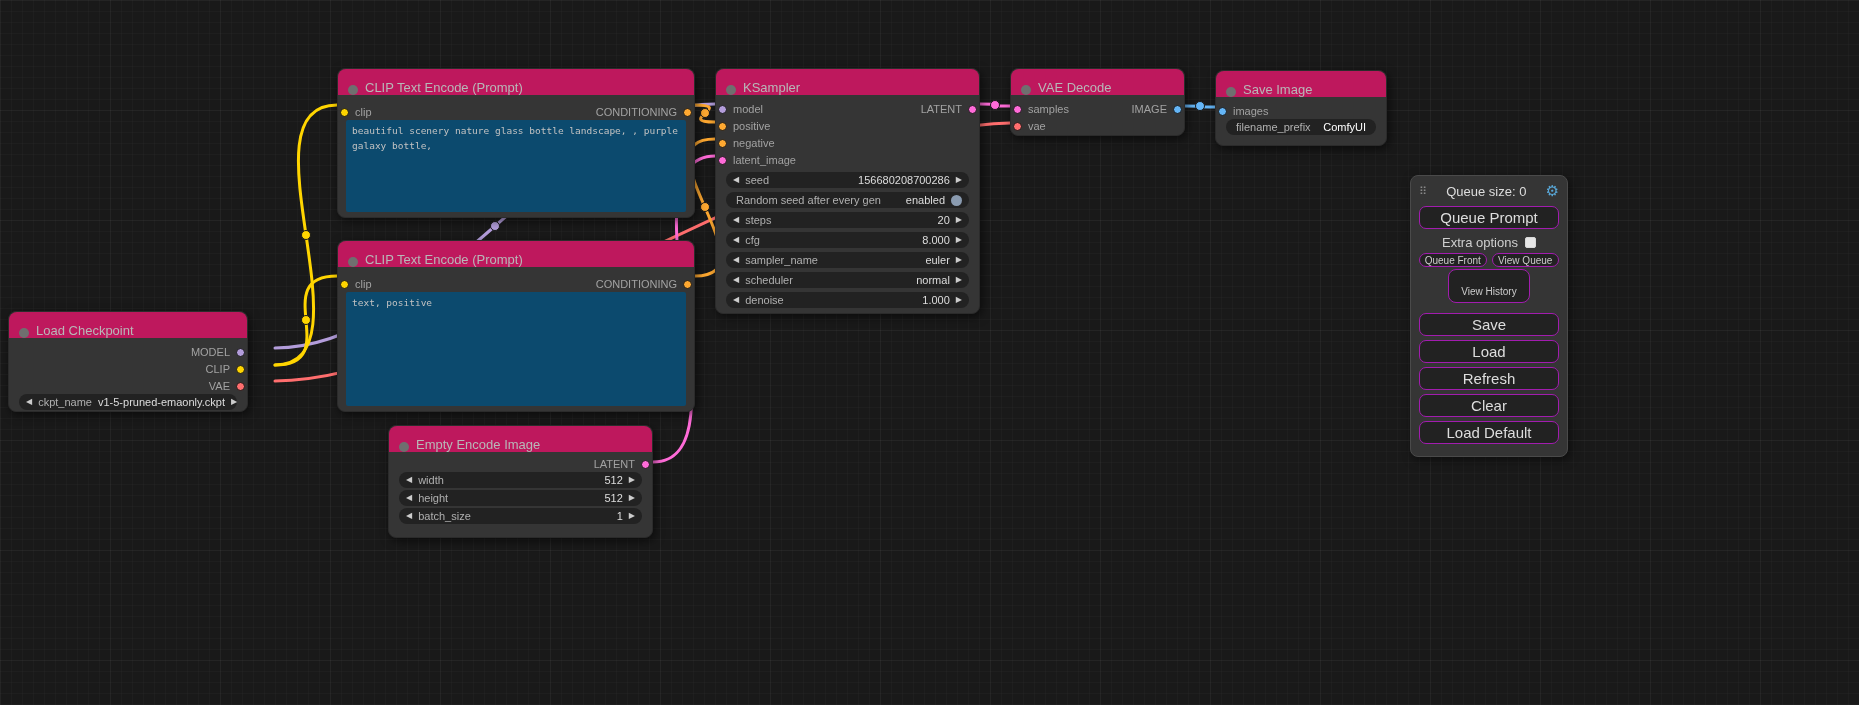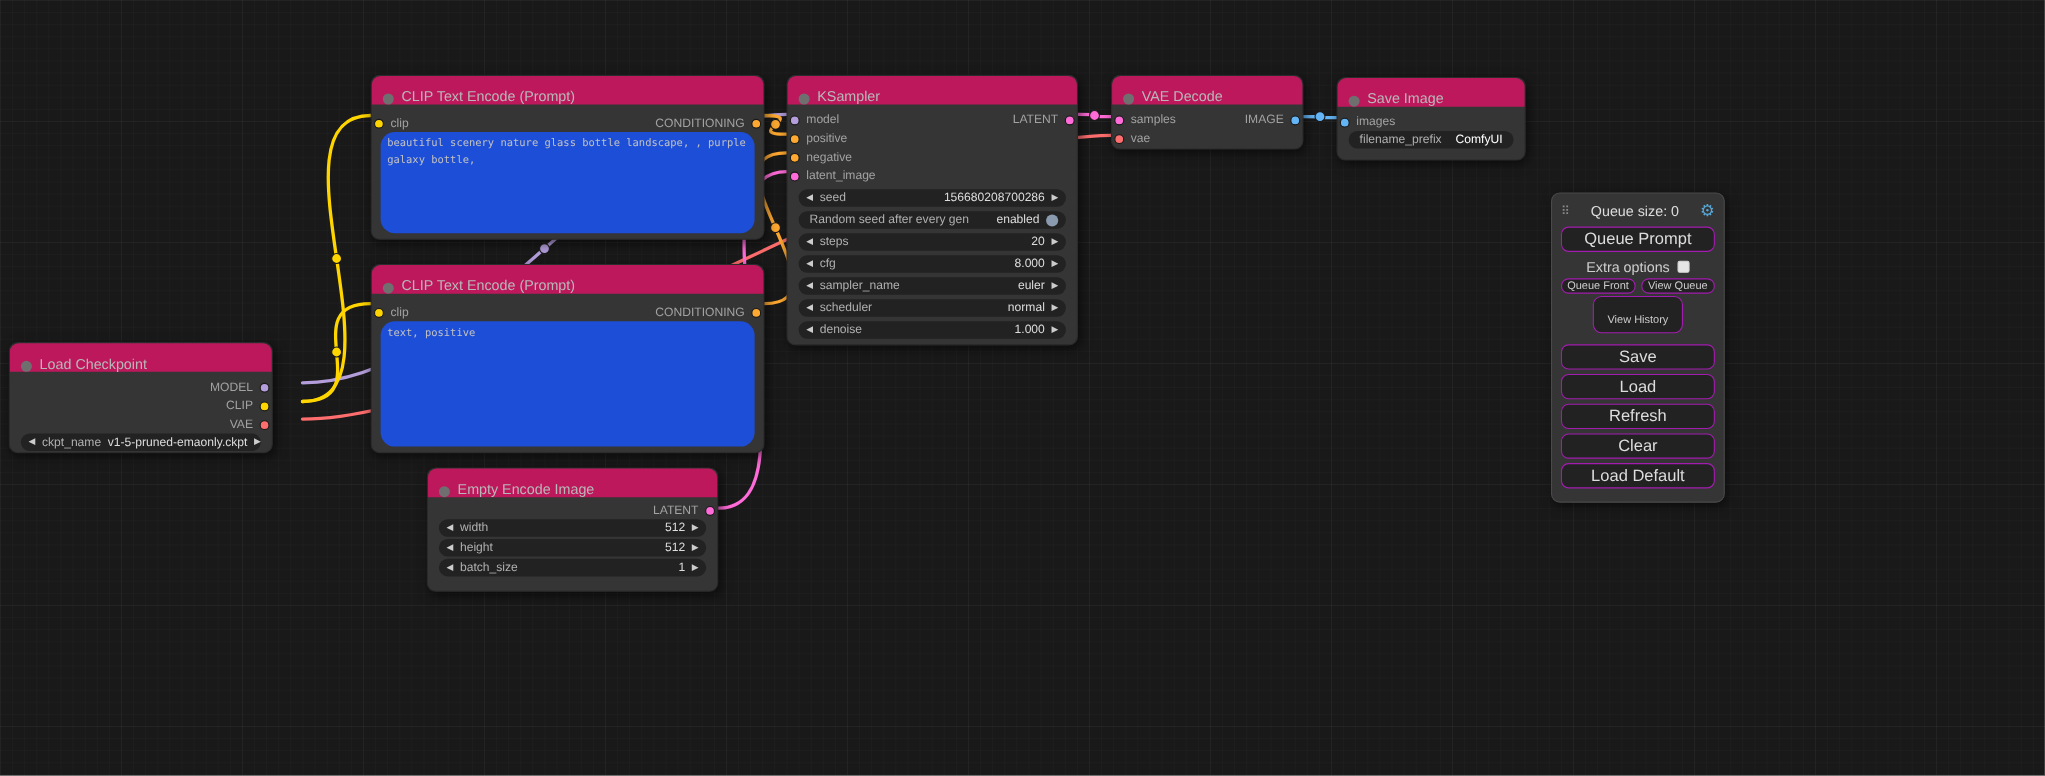--- a/index.html
+++ b/index.html
@@ -38,21 +38,21 @@
   .widget{
     margin:2px 10px;height:16px;border-radius:8px;background:#222222;
     display:flex;align-items:center;gap:6px;padding:0 7px;font-size:11px;color:#b0b0b0;
   }
   .widget .wlabel{margin-right:auto;white-space:nowrap;}
   .widget .wvalue{color:#dddddd;white-space:nowrap;}
   .widget .arrow{font-size:8px;color:#cccccc;line-height:1;}
   .widget.no-arrows{padding:0 10px;}
   .knob{width:11px;height:11px;border-radius:50%;background:var(--c-knob);flex:0 0 auto;margin-right:-3px;}
   .prompt-box{
-    margin:2px 8px;background:#1d4ed8;border-radius:13px;padding:4px 6px;
+    margin:2px 8px;background:#0c4a6e;border-radius:2px;padding:4px 6px;
     font-family:"DejaVu Sans Mono",monospace;font-size:9.5px;line-height:1.55;
     color:#c2c2c2;overflow:hidden;
   }
 
   .queue-panel{
     position:absolute;z-index:3;left:1410px;top:175px;width:158px;
     background:#353535;border:1px solid #4a4a4a;border-radius:8px;
     box-shadow:2px 3px 10px rgba(0,0,0,.5);padding:4px 0 8px 0;color:#d8d8d8;
   }
   .qp-header{display:flex;align-items:center;height:22px;padding:0 8px;font-size:13px;}

